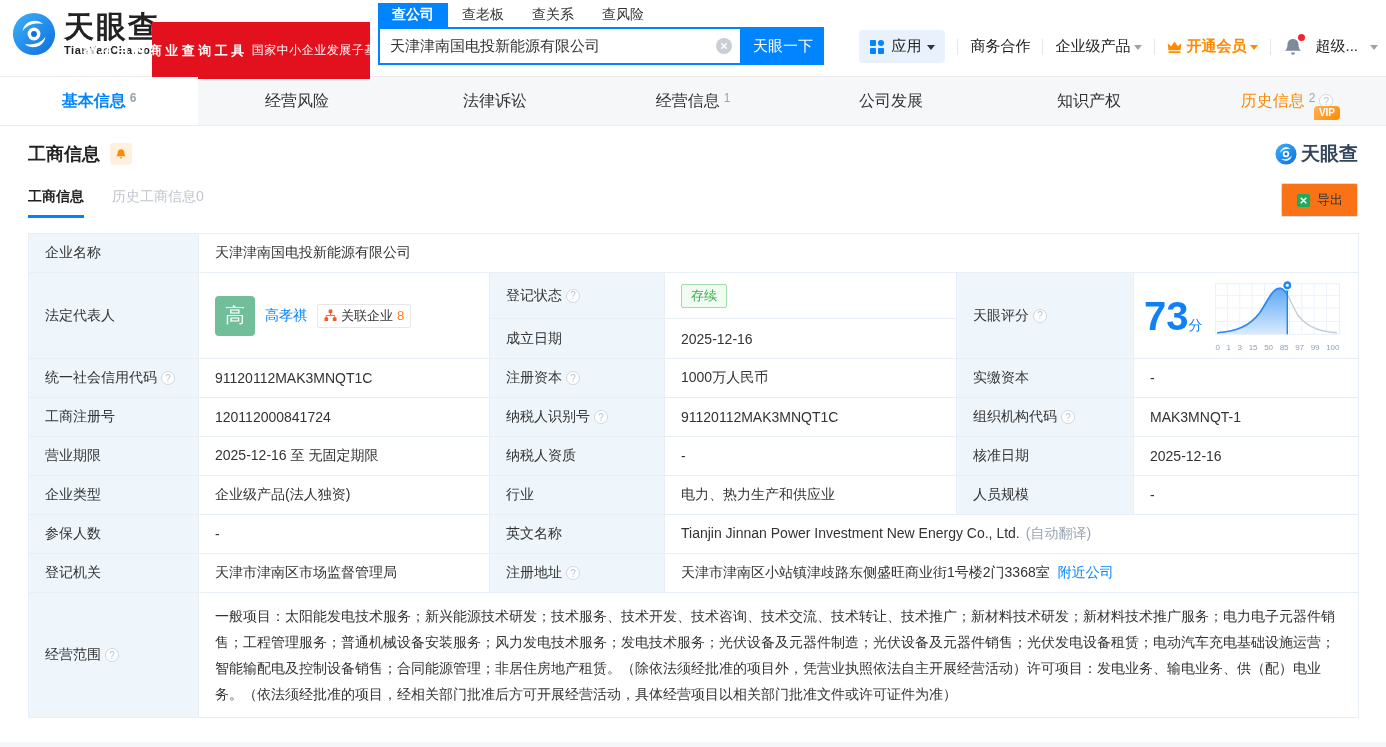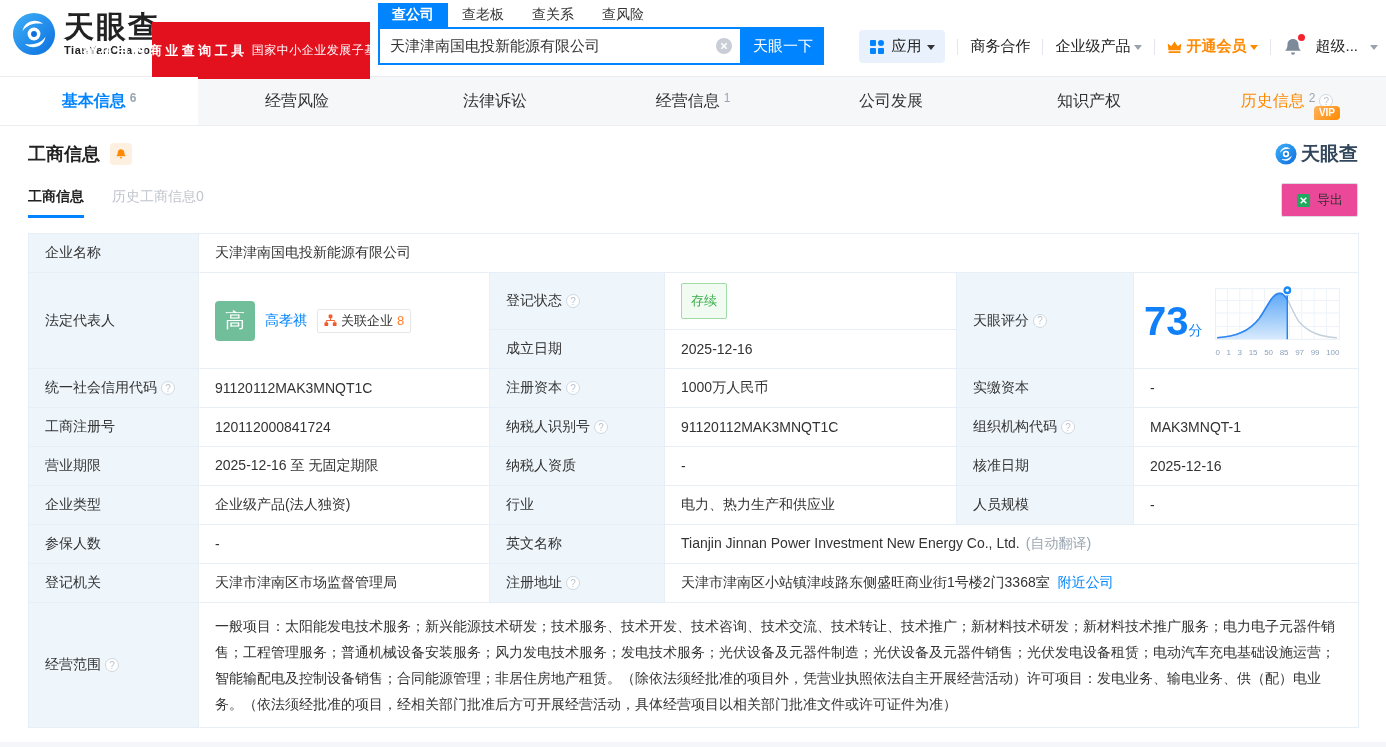--- a/index.html
+++ b/index.html
@@ -62,38 +62,38 @@
   .bell-chip { width:22px; height:22px; background:#fdf0e1; border-radius:4px; display:flex;
     align-items:center; justify-content:center; margin-left:10px;}
   .watermark { margin-left:auto; display:flex; align-items:center; gap:4px;}
   .watermark-text { font-size:19px; font-weight:bold; color:#33475c;}
   .subtab-row { display:flex; align-items:center; margin-top:16px; }
   .subtab { font-size:14px; margin-right:28px; padding-bottom:12px; position:relative; cursor:pointer; color:#222;}
   .subtab.active { font-weight:bold;}
   .subtab.active::after { content:""; position:absolute; left:0; right:0; bottom:0; height:3px; background:#0084ff;}
   .subtab.dim { color:#c0c4cc;}
   .export-btn { margin-left:auto; margin-bottom:6px; display:flex; align-items:center; gap:6px;
-    border:1px solid #d9dde2; background:#ec4899; border-radius:2px; padding:7px 14px; font-size:13px;
+    border:1px solid #d9dde2; background:#f97316; border-radius:2px; padding:7px 14px; font-size:13px;
     color:#333; cursor:pointer; font-family:inherit;}
 
   
   table.info { width:1330px; border-collapse:collapse; margin-top:10px; table-layout:fixed;}
   table.info td { border:1px solid #e7eef5; font-size:14px; color:#333; padding:10px 16px; vertical-align:middle;
     word-break:break-all;}
   td.lbl { background:#eef6fc; }
   .lbl-in { display:flex; align-items:center; }
   .rep-cell { display:flex; align-items:center; gap:10px;}
   .avatar { width:40px; height:40px; border-radius:4px; background:#70bf9a; color:#fff; font-size:20px;
     display:flex; align-items:center; justify-content:center; flex:none;}
   a.link { color:#0084ff; text-decoration:none; cursor:pointer;}
   .rel-badge { display:inline-flex; align-items:center; gap:4px; border:1px solid #e7e7e7; border-radius:2px;
     padding:2px 6px; font-size:13px; cursor:pointer; background:#fff;}
   .rel-count { color:#ff7d2c; }
   .status-badge { display:inline-block; border:1px solid #9fdca8; background:#f1fbf2; color:#3cb04b;
-    font-size:13px; padding:8px 9px; border-radius:2px;}
+    font-size:13px; padding:2px 9px; border-radius:2px;}
   .gray-note { color:#9aa5b1; margin-left:6px; }
   .score-cell { display:flex; align-items:center; gap:12px; }
   .score-num { font-size:40px; font-weight:bold; color:#1080f8; line-height:1;}
   .score-unit { font-size:14px; color:#1080f8; }
   .curve-wrap { width:126px; }
   .ticks { display:flex; justify-content:space-between; font-size:8px; color:#8ea3bb; margin-top:1px;
     padding:0 1px;}
   .scope-text { line-height:26px; }
   .addr-cell a.link { margin-left:8px; white-space:nowrap;}
   .bottom-strip { position:absolute; left:0; bottom:0; width:100%; height:5px; background:#f4f6f9;}

